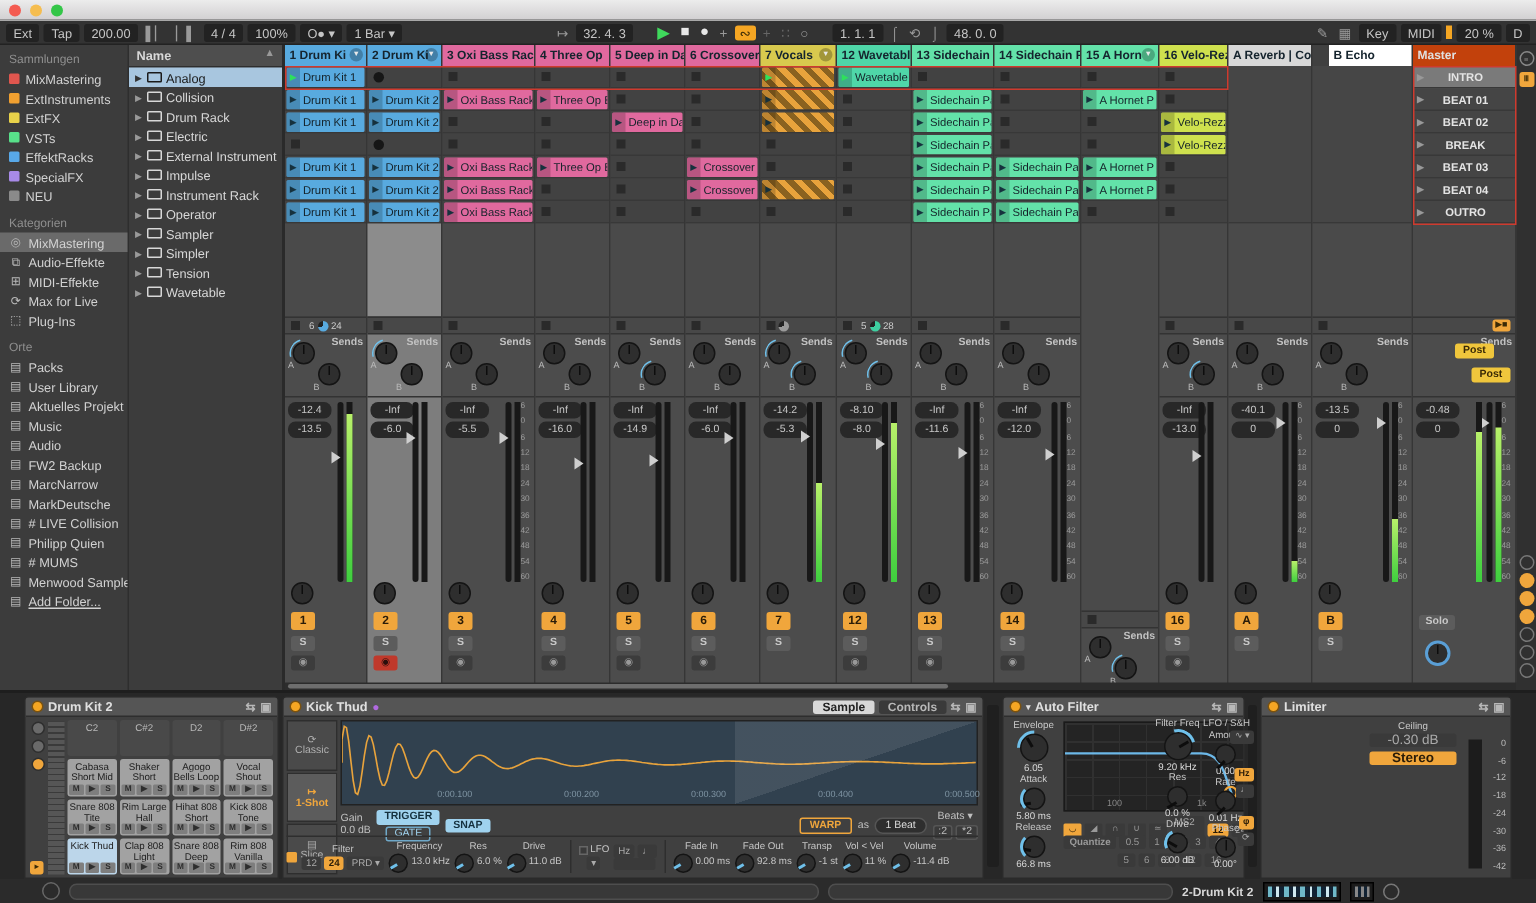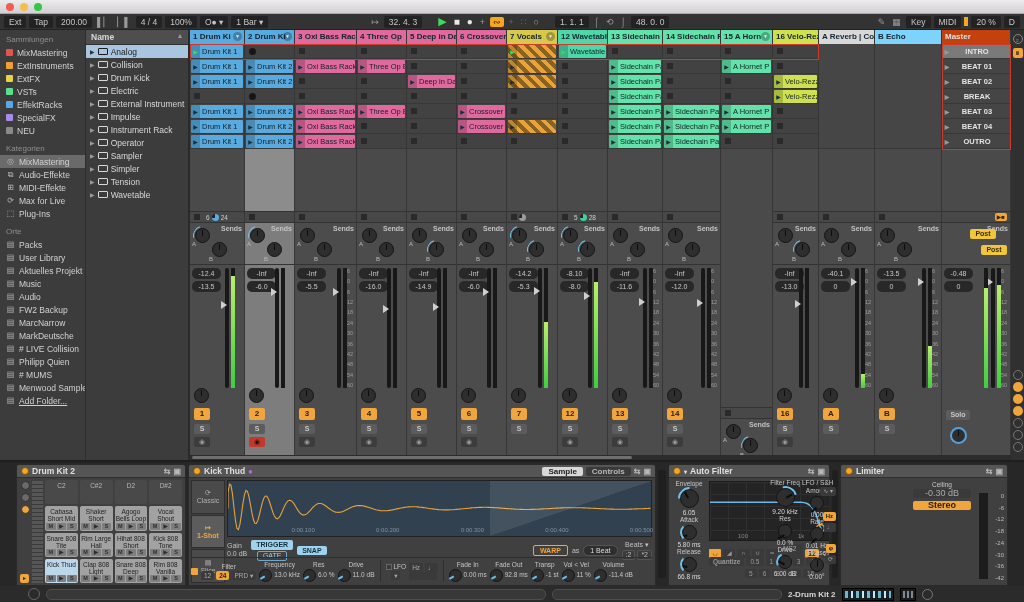--- a/index.html
+++ b/index.html
@@ -317,21 +317,21 @@
               <span>Analog</span>
             </div>
             <div class="irow">
               <span class="ex">▶</span>
               <span class="rk"></span>
               <span>Collision</span>
             </div>
             <div class="irow">
               <span class="ex">▶</span>
               <span class="rk"></span>
-              <span>Drum Kick</span>
+              <span>Drum Rack</span>
             </div>
             <div class="irow">
               <span class="ex">▶</span>
               <span class="rk"></span>
               <span>Electric</span>
             </div>
             <div class="irow">
               <span class="ex">▶</span>
               <span class="rk"></span>
               <span>External Instrument</span>
@@ -1225,21 +1225,21 @@
             <span>60</span>
           </div>
           <span class="kn pank">
             <span class="tk"></span>
           </span>
           <div class="numb">A</div>
           <div class="sb">S</div>
         </div>
       </div>
       <div class="tcol" style="width: 67px;">
-        <div class="thead" style="background: #7dd3fc;">B Echo</div>
+        <div class="thead" style="background: #ffffff; margin-left: 11px;">B Echo</div>
         <div style="height: 105px; background: rgb(70, 70, 70); border-bottom: 1px solid rgb(56, 56, 56);"></div>
         <div class="filler"></div>
         <div class="stoprow">
           <span class="stopsq"></span>
         </div>
         <div class="sends">
           <span class="tag">Sends</span>
           <span class="kn" style="left: 5px; top: 5px;">
             <span class="tk"></span>
           </span>

